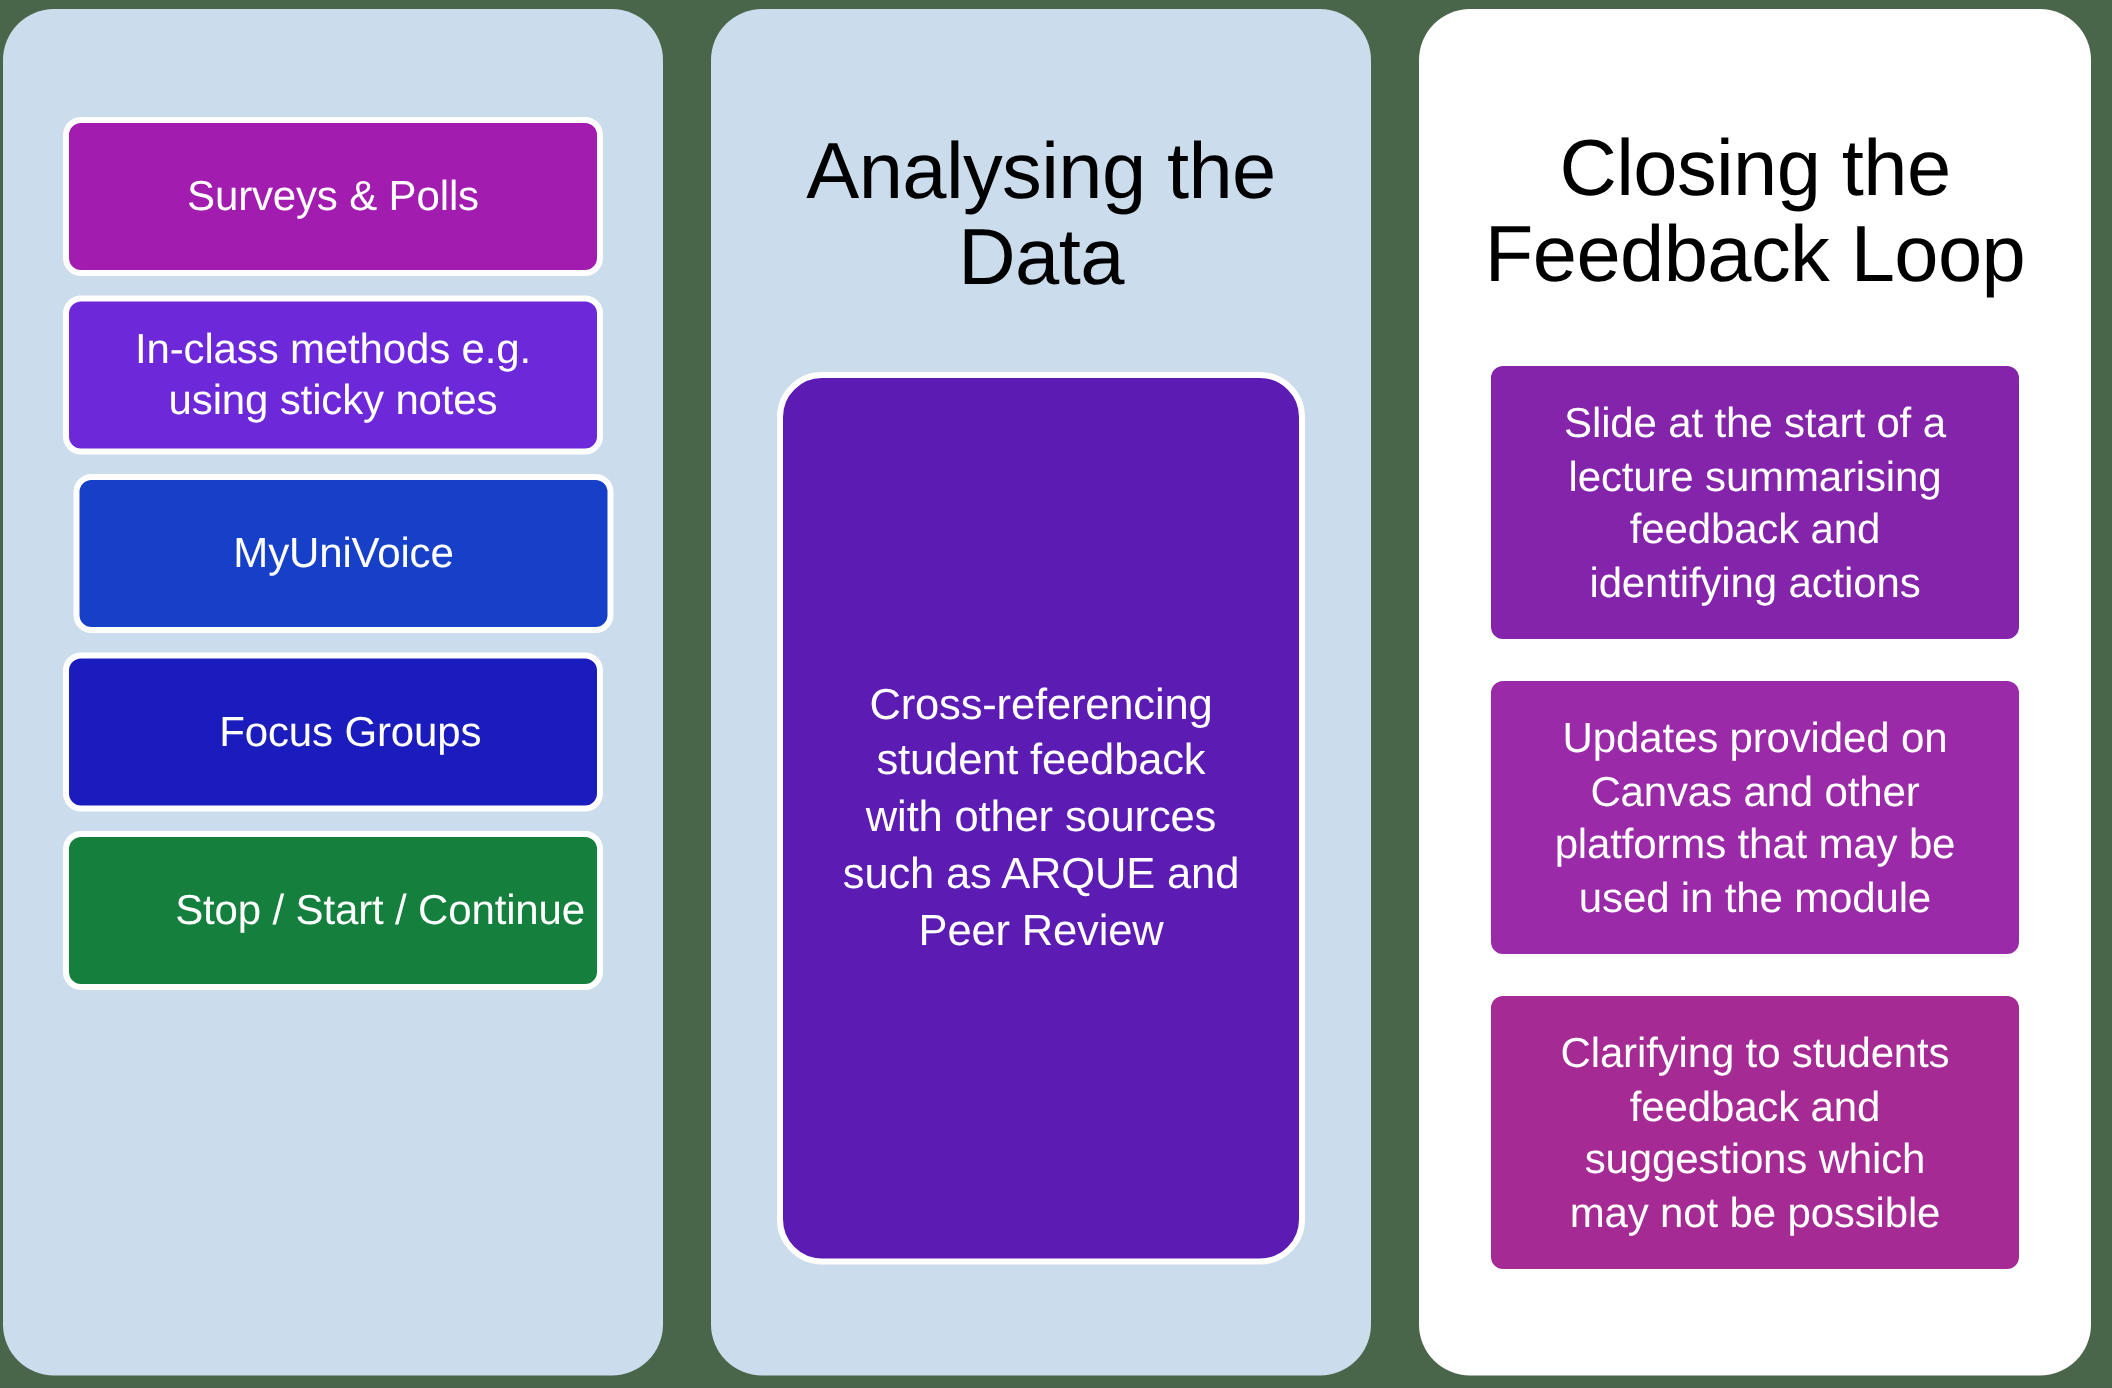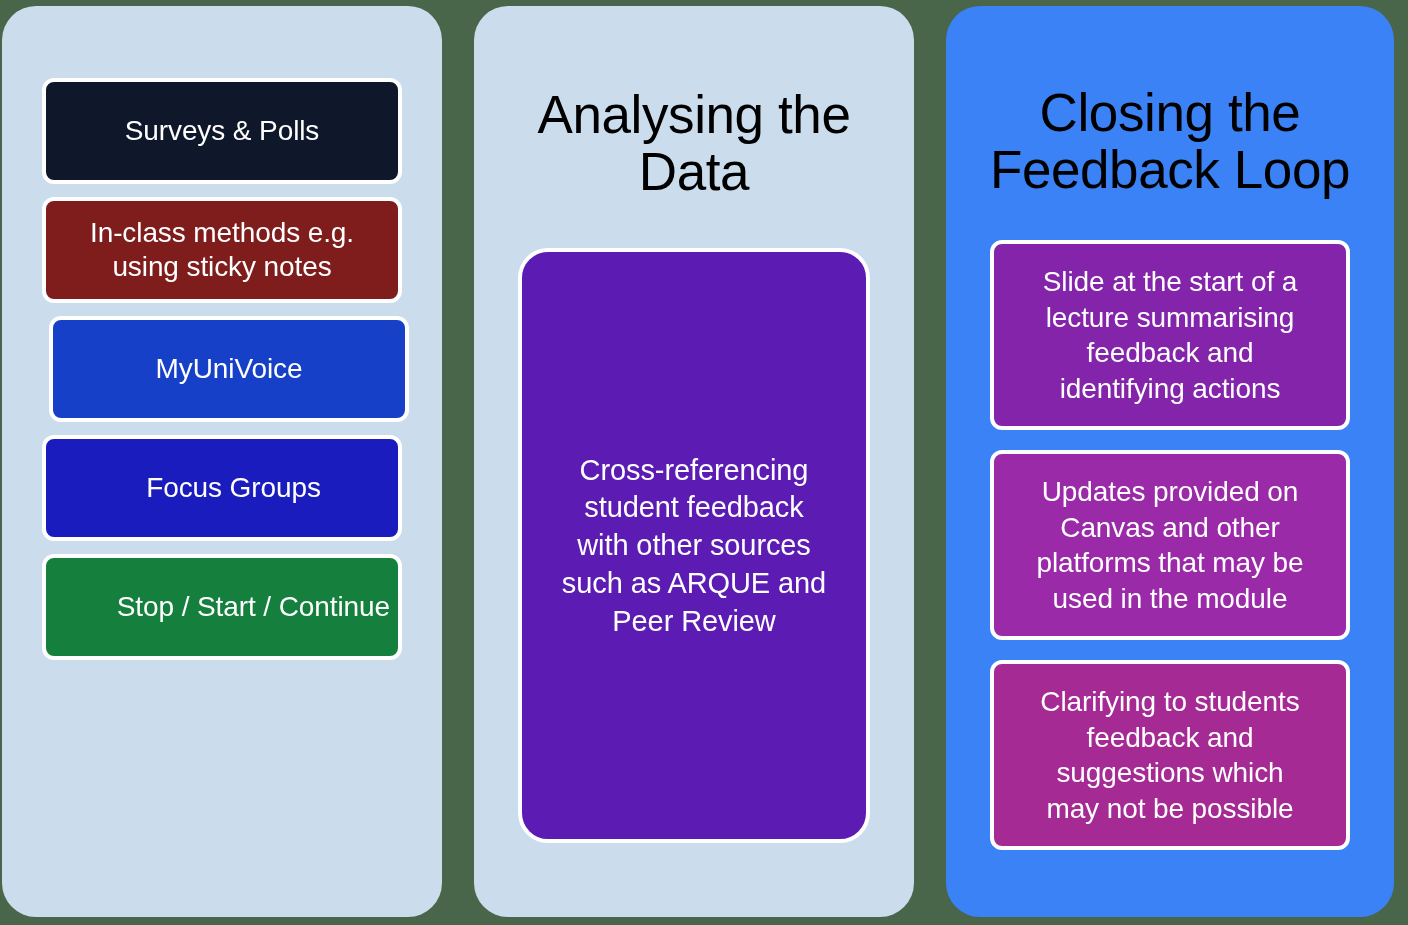--- a/index.html
+++ b/index.html
@@ -109,24 +109,24 @@
     line-height: 1.27;
   }
 </style>
 </head>
 <body style="background: rgb(73, 101, 74);">
 
 <div class="diagram">
 
   <div class="column col-1" style="background: rgb(203, 220, 236);">
     <div class="items">
-      <div class="chip chip-0" style="background: #0f172a;">
+      <div class="chip chip-0" style="background: #a21caf;">
         <span>Surveys &amp; Polls</span>
       </div>
-      <div class="chip chip-1" style="background: #7f1d1d;">
+      <div class="chip chip-1" style="background: #6d28d9;">
         <span>In-class methods e.g.
 using sticky notes</span>
       </div>
       <div class="chip chip-2" style="background: rgb(22, 64, 200); margin-left: 14px;">
         <span>MyUniVoice</span>
       </div>
       <div class="chip chip-3" style="background: rgb(27, 28, 189);">
         <span>Focus Groups</span>
       </div>
       <div class="chip chip-4" style="background: #15803d; justify-content: flex-end;">
@@ -142,21 +142,21 @@
       <div class="chip chip-0" style="background: rgb(92, 28, 180);">
         <span>Cross-referencing
 student feedback
 with other sources
 such as ARQUE and
 Peer Review</span>
       </div>
     </div>
   </div>
 
-  <div class="column col-3" style="background: #3b82f6;">
+  <div class="column col-3" style="background: #ffffff;">
     <div class="col-title">Closing the
 Feedback Loop</div>
     <div class="items">
       <div class="chip chip-0" style="background: rgb(132, 36, 171);">
         <span>Slide at the start of a
 lecture summarising
 feedback and
 identifying actions</span>
       </div>
       <div class="chip chip-1" style="background: rgb(154, 42, 168);">

